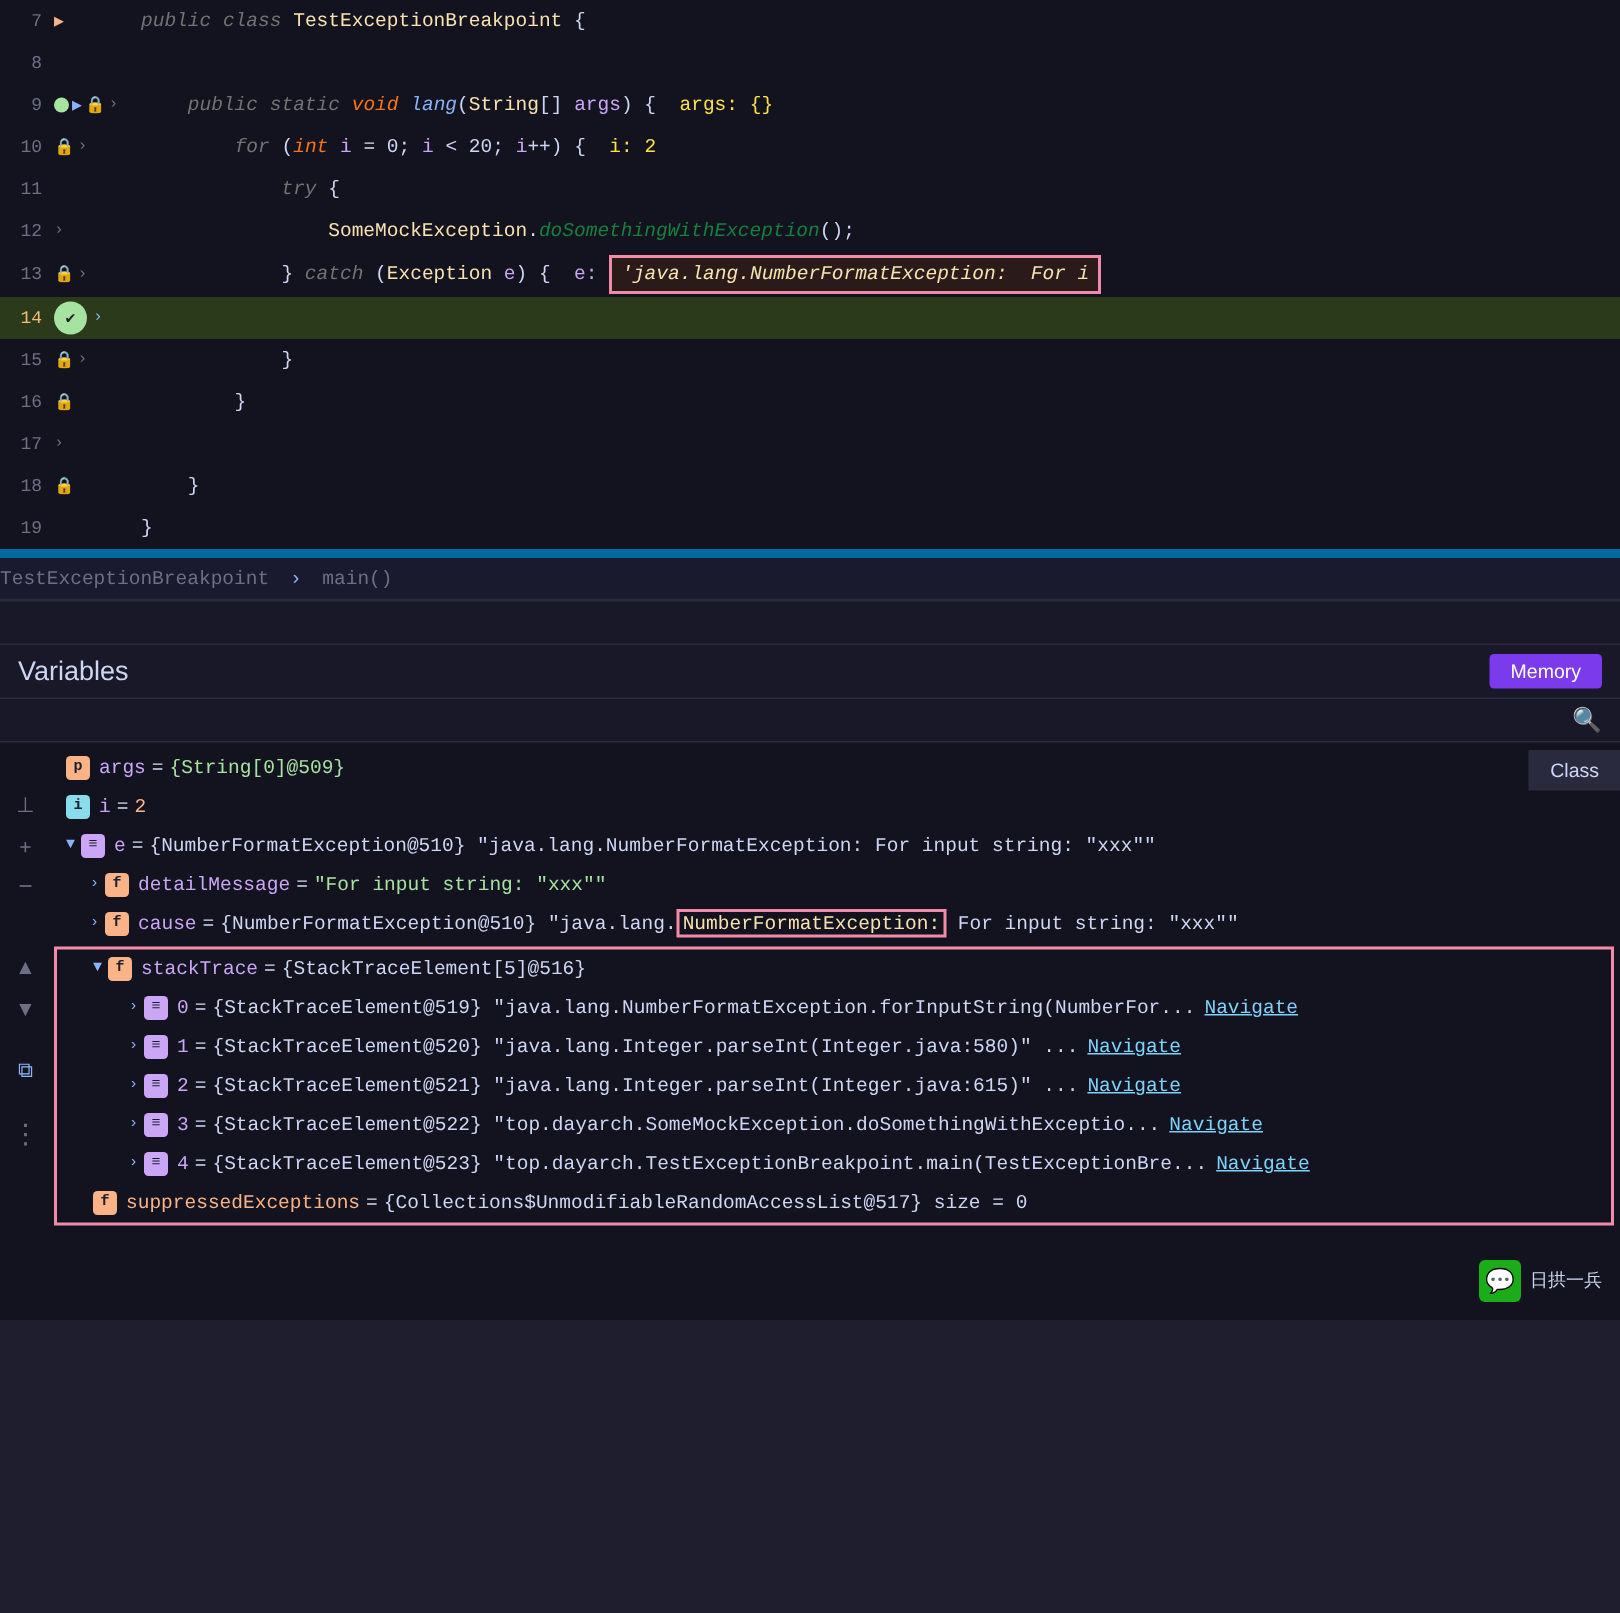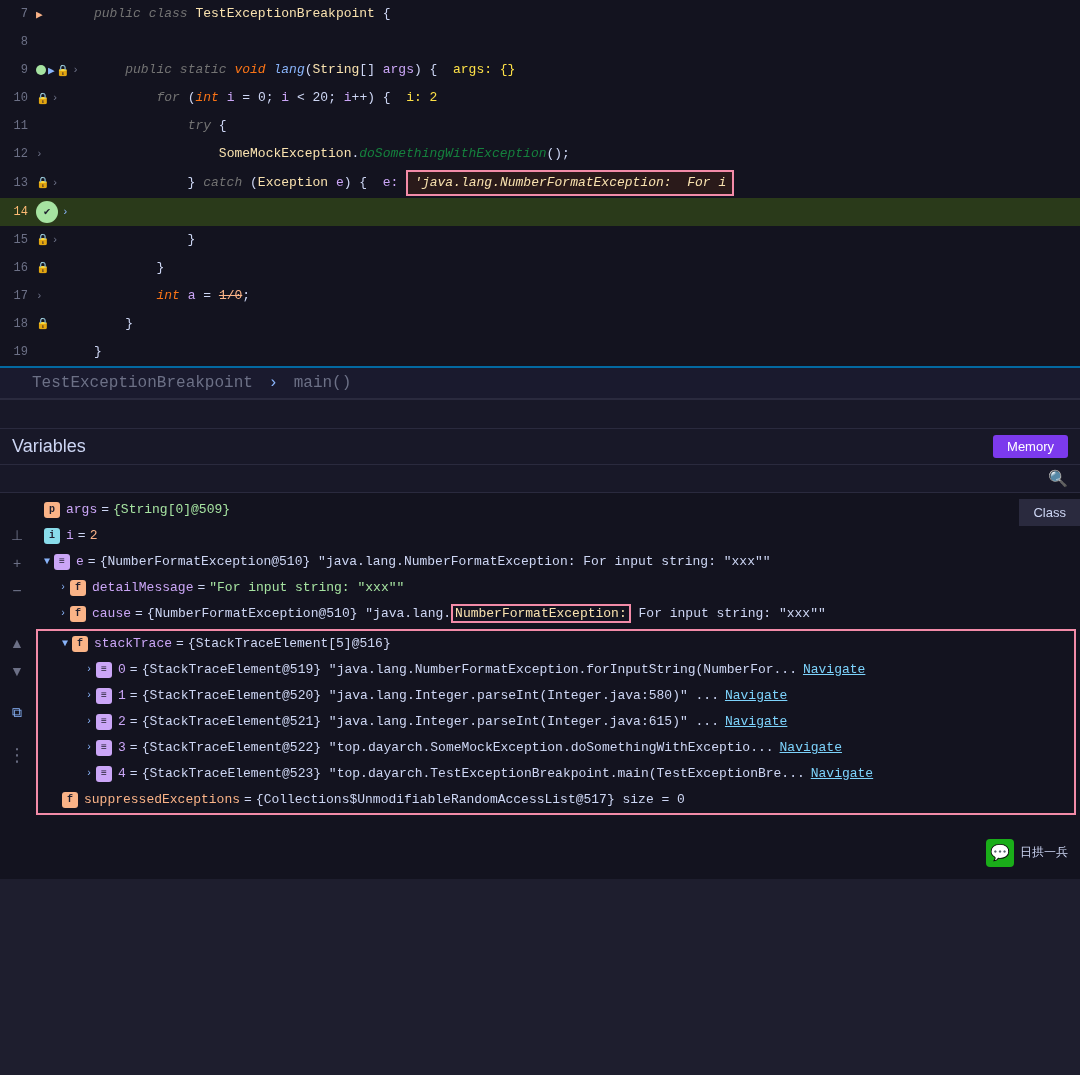--- a/index.html
+++ b/index.html
@@ -104,24 +104,24 @@
       border: 2px solid #f38ba8;
       padding: 1px 6px;
       color: #f9e2af;
       font-style: italic;
       display: inline-block;
     }
 
     
     .breadcrumb-bar {
       background: #1a1a2e;
-      padding: 6px 32px;
-      font-size: 16px;
+      padding: 6px 0;
+      font-size: 13px;
       color: #6c7086;
-      border-top: 2px solid #0369a1;
+      border-top: 6px solid #0369a1;
     }
 
     .breadcrumb-bar .sep { color: #89b4fa; margin: 0 6px; }
 
     
     .panel-divider {
       height: 30px;
       background: #181828;
       border-top: 1px solid #2a2a3e;
       border-bottom: 1px solid #2a2a3e;
@@ -361,21 +361,20 @@
       <span class="lock-icon">🔒</span>
     </div>
     <span class="code-content"><span class="plain">        }</span></span>
   </div>
 
   <div class="code-line">
     <span class="line-number">17</span>
     <div class="gutter-icons">
       <span class="chevron">›</span>
     </div>
-    <span class="code-content"><span class="plain">        </span><span class="kw2">int</span> <span class="param">a</span> <span class="plain">= </span><span class="num" style="text-decoration:line-through;">1/0</span><span class="plain">;</span></span>
   </div>
 
   <div class="code-line">
     <span class="line-number">18</span>
     <div class="gutter-icons">
       <span class="lock-icon">🔒</span>
     </div>
     <span class="code-content"><span class="plain">    }</span></span>
   </div>
 

